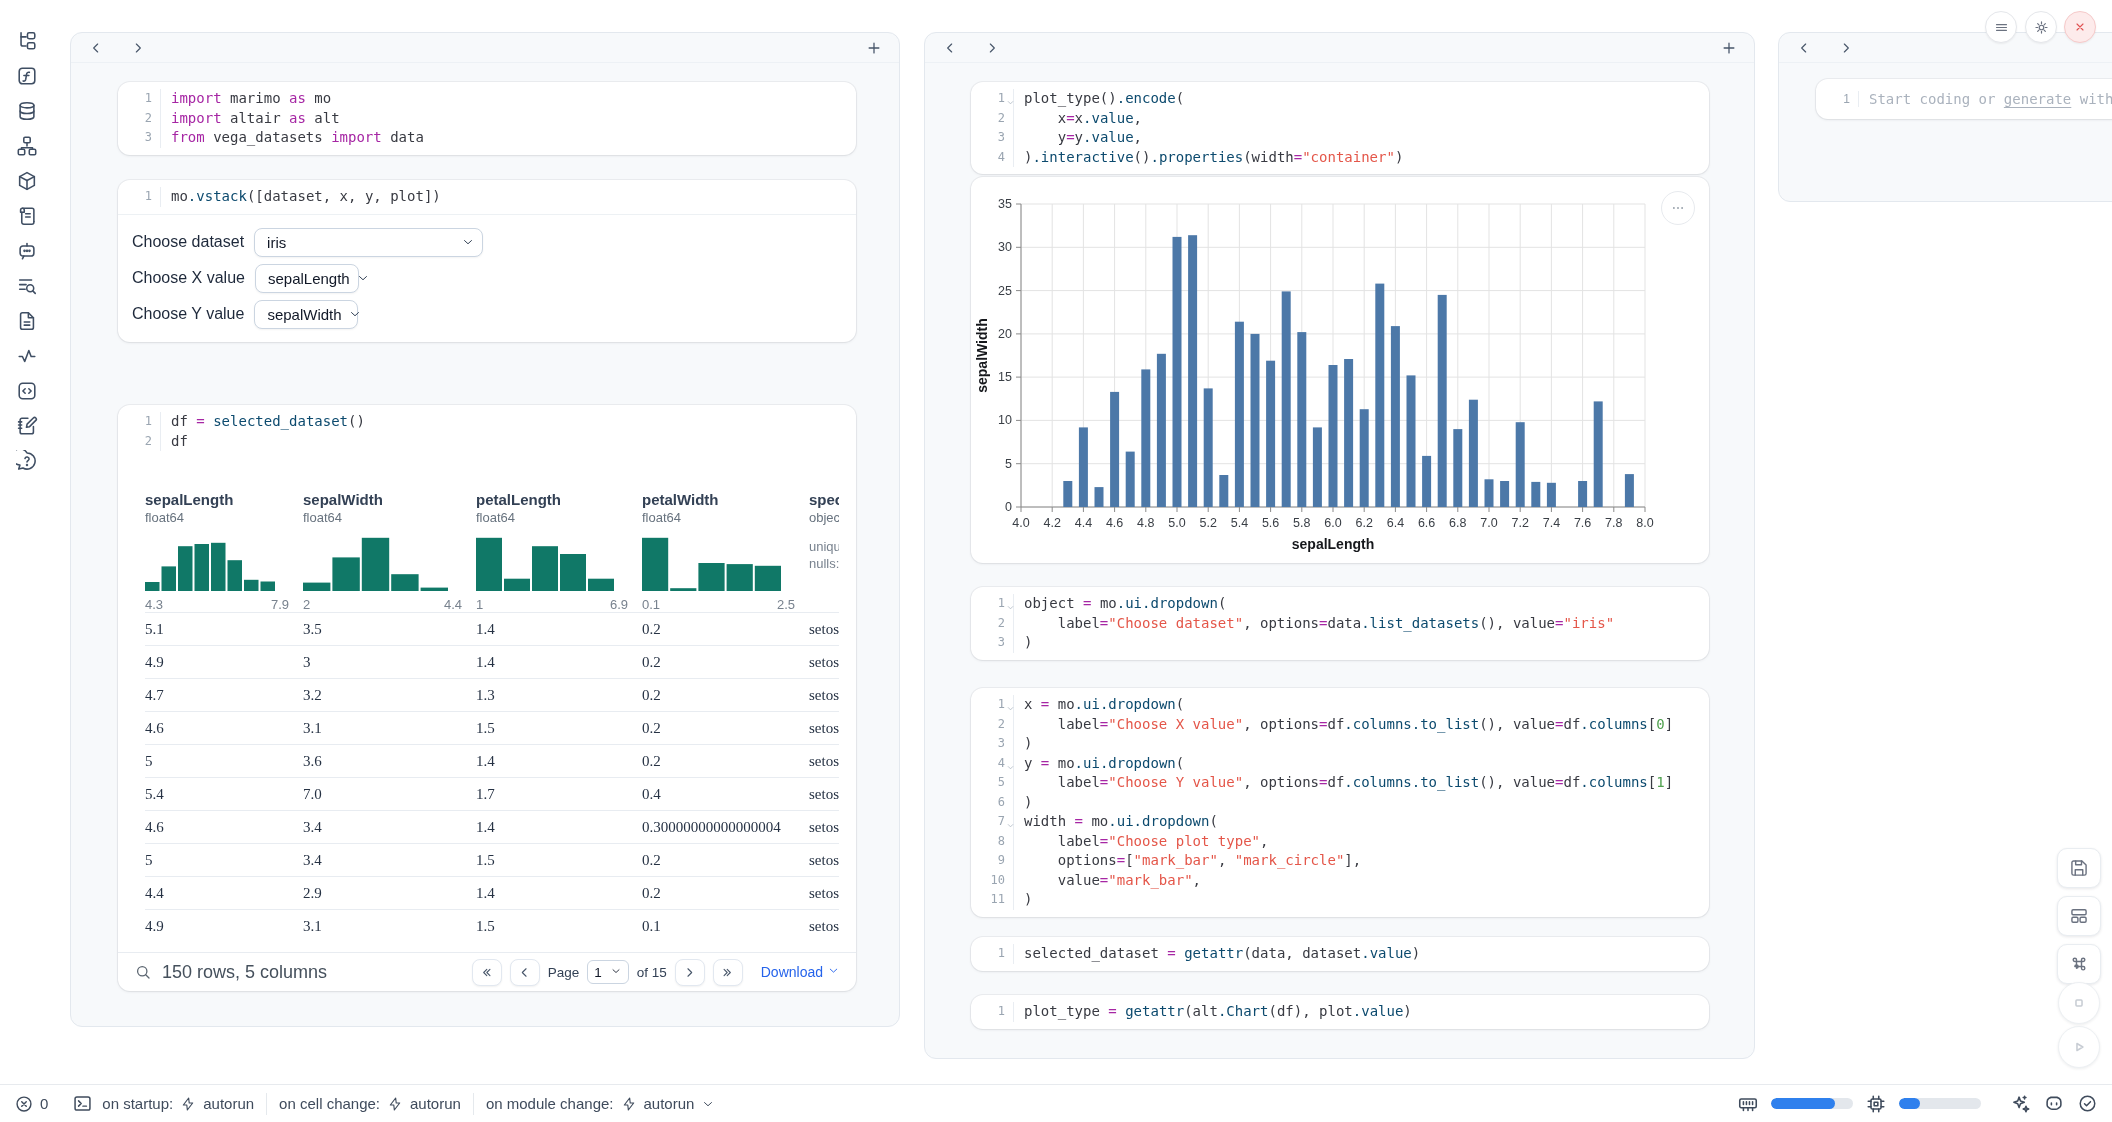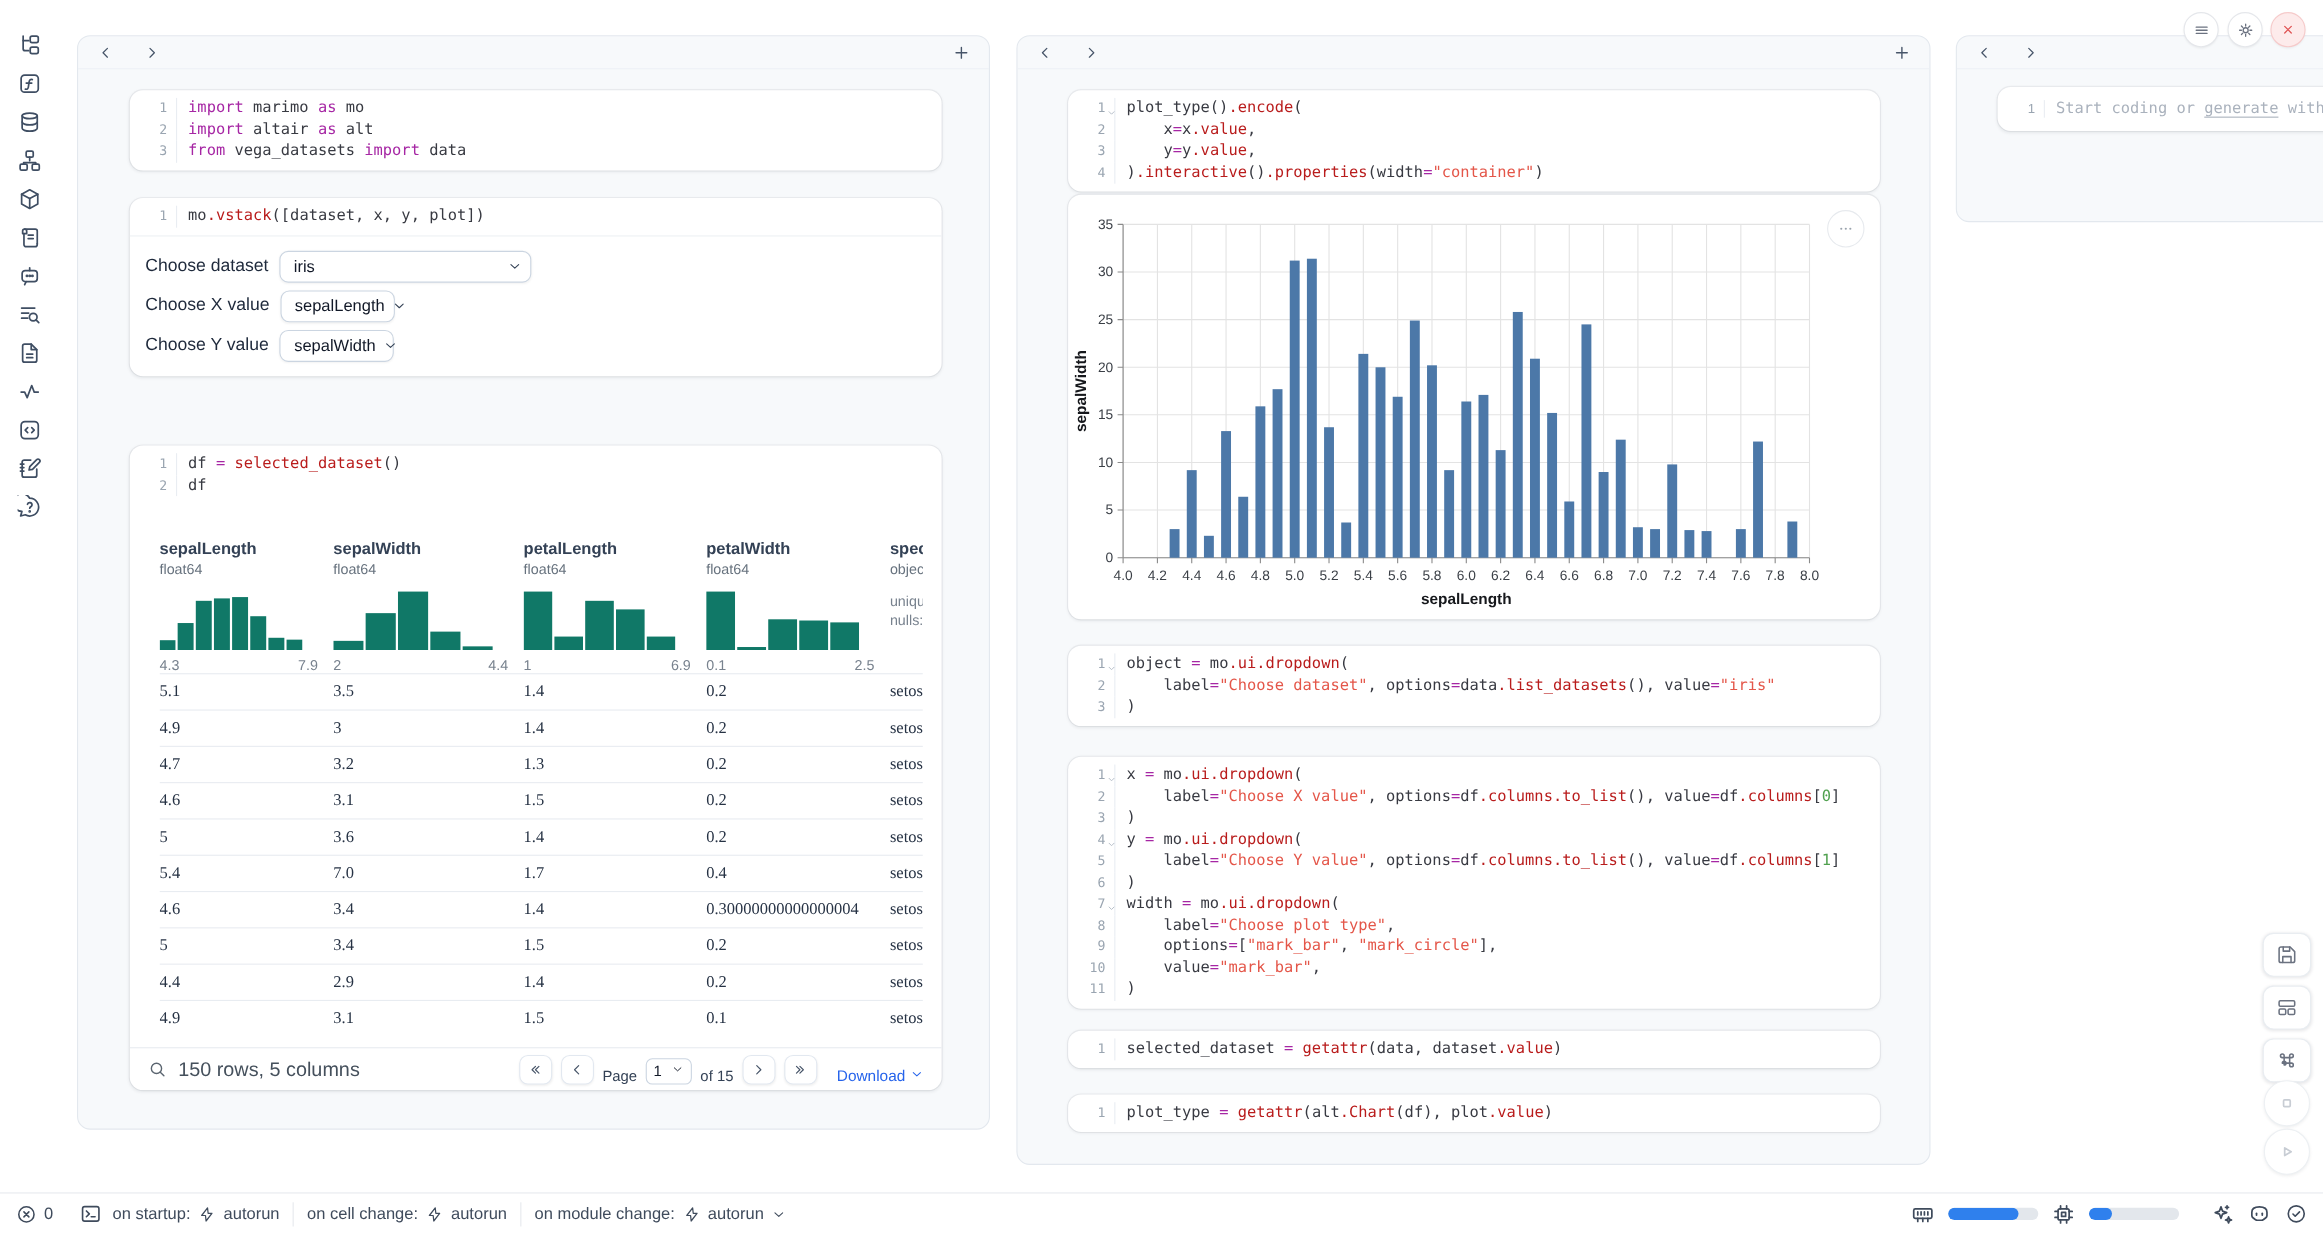--- a/index.html
+++ b/index.html
@@ -24,21 +24,21 @@
     box-shadow:0 0 0 1px rgba(15,23,42,.05), 0 1px 3px rgba(15,23,42,.08); }
 
   
   .code-area { padding:7px 0; overflow:hidden; }
   .cl { display:flex; line-height:19.5px; font-family:"DejaVu Sans Mono", monospace;
     font-size:14px; white-space:pre; }
   .ln { width:34px; flex:none; text-align:right; color:#9aa5b1; font-size:12px;
     line-height:19.5px; position:relative; }
   .cv { position:absolute; right:-10px; top:5px; color:#b6bec8; }
   .cs { border-left:1px solid #e9edf2; margin-left:8px; padding-left:10px; color:#383a42; }
-  .kw { color:#a626a4; } .fn { color:#b91c1c; } .str { color:#e45649; }
+  .kw { color:#a626a4; } .fn { color:#0c4a6e; } .str { color:#e45649; }
   .num { color:#50a14f; } .pl { color:#383a42; }
 
   
   #controls { padding:13px 0 6px 14px; }
   .ctl-row { display:flex; align-items:center; height:29px; margin-bottom:7px;
     font-size:16px; color:#1e293b; gap:10px; }
   .select { display:inline-flex; align-items:center; justify-content:space-between;
     border:1px solid #cbd5e1; border-radius:8px; height:29px; padding:0 7px 0 12px;
     font-size:15px; color:#111827; background:#fff; box-shadow:0 1px 2px rgba(0,0,0,.05);
     cursor:pointer; gap:6px; }
@@ -55,21 +55,21 @@
     font-size:13px; color:#78828e; }
   .th .cstats { margin-top:12px; font-size:13px; color:#78828e; line-height:17px; white-space:nowrap; }
   .trow { display:flex; height:33px; align-items:center; border-top:1px solid #e8ecf1;
     font-size:15px; color:#263244; }
   .td { flex:none; white-space:nowrap; overflow:hidden; padding-right:8px;font-family:Liberation Serif, serif; }
 
   .tfoot { position:absolute; left:0; right:0; top:547px; height:39px;
     border-top:1px solid #e8ecf1; display:flex; align-items:center; padding:0 16px; }
   .tfoot .t-ico { color:#5b6570; display:flex; }
   .tsum { margin-left:10px; font-size:18px; color:#45505c; }
-  .pager { margin-left:auto; display:flex; align-items:flex-end; gap:8px; }
+  .pager { margin-left:auto; display:flex; align-items:center; gap:8px; }
   .pbtn { width:30px; height:27px; border:1px solid #e2e8f0; border-radius:8px; background:#fff;
     box-shadow:0 1px 2px rgba(0,0,0,.06); color:#475569; display:flex; align-items:center;
     justify-content:center; cursor:pointer; }
   .plabel { font-size:13.5px; color:#334155; }
   .pselect { border:1px solid #cbd5e1; border-radius:6px; height:24px; padding:0 6px;
     display:flex; align-items:center; gap:8px; font-size:13.5px; color:#111827;
     background:#fff; cursor:pointer; }
   .dl { color:#2563eb; font-size:14px; display:flex; align-items:center; gap:4px;
     margin-left:10px; cursor:pointer; }
 

